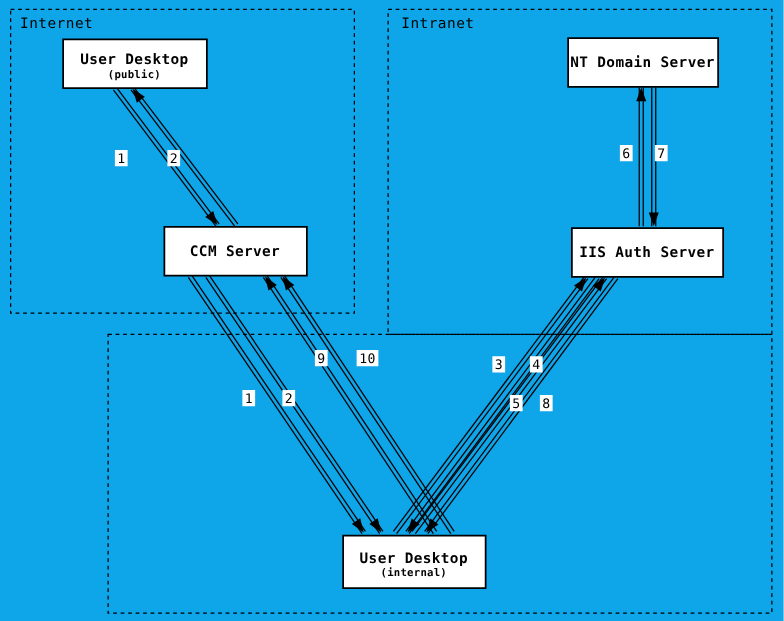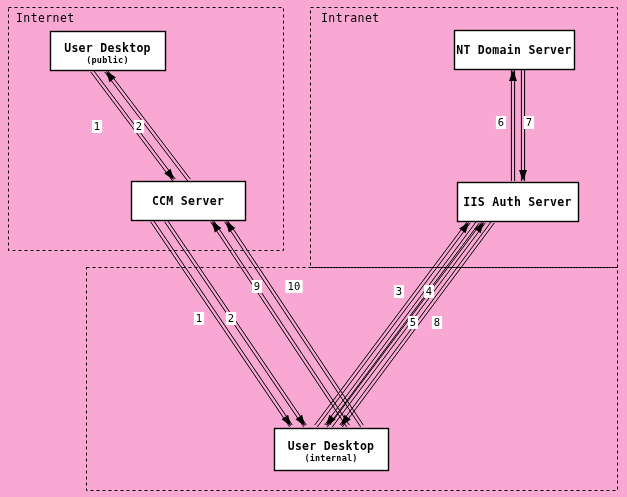--- a/index.html
+++ b/index.html
@@ -8,21 +8,21 @@
     padding: 0;
     background: #ffffff;
   }
   body {
     font-family: "DejaVu Sans Mono", "Liberation Mono", monospace;
   }
   #diagram-root {
     position: relative;
     width: 627px;
     height: 497px;
-    background: #f9a8d4;
+    background: #0ea5e9;
     overflow: hidden;
   }
   svg#diagram-svg {
     display: block;
     width: 627px;
     height: 497px;
   }
   .zone-rect {
     fill: none;
     stroke: #000000;

